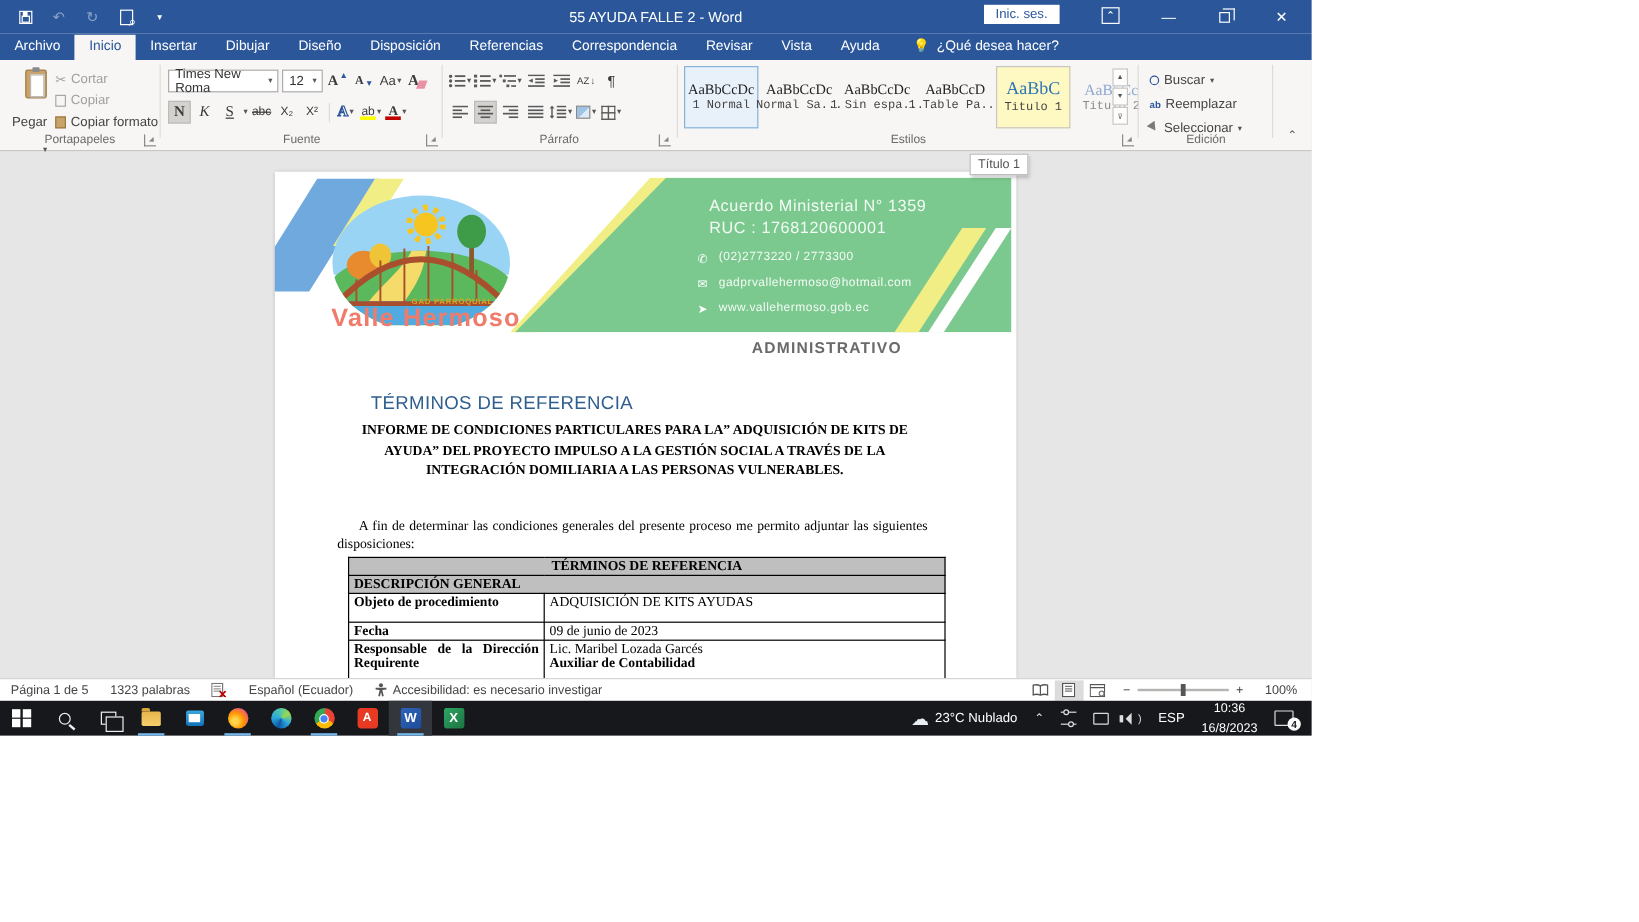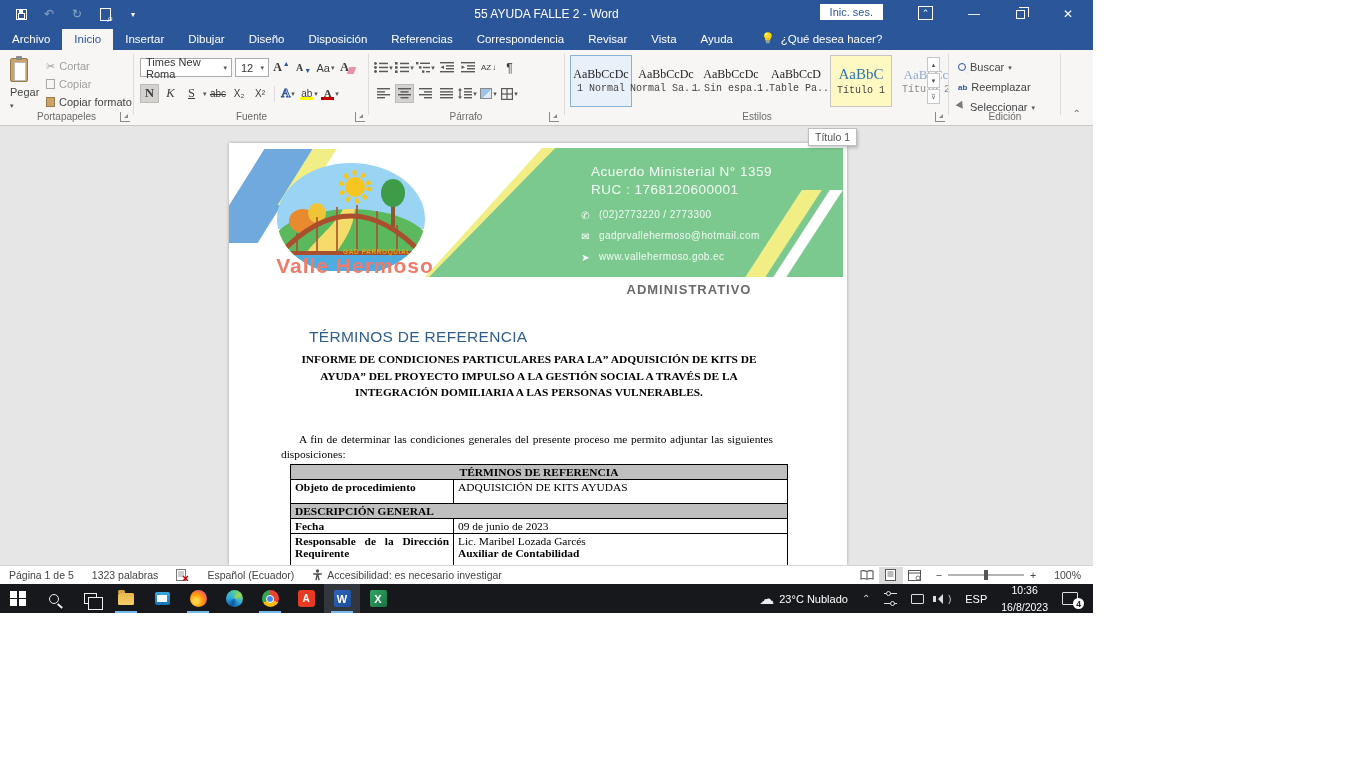--- a/index.html
+++ b/index.html
@@ -35,21 +35,21 @@
   .bubble:after{content:"";position:absolute;left:3px;bottom:-4px;border:3px solid transparent;border-top-color:#fff;}
 
   
   .ribbon{position:absolute;left:0;top:50px;width:1093px;height:76px;background:#F7F6F5;border-bottom:1px solid #C9C7C5;font-size:11px;color:#444;}
   .gsep{position:absolute;top:4px;bottom:10px;width:1px;background:#DEDCDA;}
   .group{position:absolute;top:2px;height:72px;}
   .glabel{position:absolute;bottom:2px;left:0;right:0;text-align:center;font-size:10px;color:#6a6a6a;}
   .launcher{position:absolute;bottom:2px;right:3px;width:10px;height:10px;border-left:1px solid #8a8a8a;border-bottom:1px solid #8a8a8a;}
   .launcher:after{content:"";position:absolute;right:2px;top:2px;border:2.5px solid transparent;border-left-color:#8a8a8a;border-top-color:#8a8a8a;transform:rotate(180deg);}
   .caret{font-size:7px;color:#555;line-height:1;}
-  .btn-big{display:flex;flex-direction:column;align-items:flex-start;gap:4px;padding:4px 6px;}
+  .btn-big{display:flex;flex-direction:column;align-items:flex-end;gap:14px;padding:4px 6px;}
   .clipboard-ic{width:18px;height:24px;background:#C9A36A;border:1px solid #9a7b46;border-radius:2px;position:relative;}
   .clipboard-ic:before{content:"";position:absolute;left:3px;top:3px;width:10px;height:17px;background:#fff;border:1px solid #bbb;}
   .clipboard-ic:after{content:"";position:absolute;left:5px;top:-3px;width:6px;height:4px;background:#8a8a8a;border-radius:1px;}
   .smallbtn{display:flex;align-items:center;gap:4px;height:16px;font-size:11px;color:#444;white-space:nowrap;}
   .smallbtn.dim{color:#a0a0a0;}
   .combo{height:19px;border:1px solid #ABABAB;background:#fff;display:flex;align-items:center;font-size:11px;padding:0 2px 0 5px;color:#333;}
   .combo .caret{margin-left:auto;padding:0 2px;}
   .ibtn{min-width:19px;height:19px;display:flex;align-items:center;justify-content:center;gap:1px;color:#3b3b3b;}
   .ibtn.pressed2{background:#D4D2CF;border:1px solid #bdbbb8;}
   .fx{font-family:"Liberation Serif",serif;font-weight:bold;font-size:12.5px;}
@@ -510,27 +510,27 @@
 
         <div class="doc-heading">TÉRMINOS DE REFERENCIA</div>
         <div class="doc-subject serif">INFORME DE CONDICIONES PARTICULARES PARA LA” ADQUISICIÓN DE KITS DE AYUDA” DEL PROYECTO IMPULSO A LA GESTIÓN SOCIAL A TRAVÉS DE LA INTEGRACIÓN DOMILIARIA A LAS PERSONAS VULNERABLES.</div>
         <div class="doc-intro serif">A fin de determinar las condiciones generales del presente proceso me permito adjuntar las siguientes disposiciones:</div>
 
         <table class="doctable serif">
           <tbody>
               <tr>
                 <td class="hdr" colspan="2">TÉRMINOS DE REFERENCIA</td>
               </tr>
+          <tr>
+                <td class="sub" colspan="2">DESCRIPCIÓN GENERAL</td>
+              </tr>
           <tr style="height:24px">
             <td class="lab">Objeto de procedimiento</td>
             <td>ADQUISICIÓN DE KITS AYUDAS</td>
           </tr>
-          <tr>
-                <td class="sub" colspan="2">DESCRIPCIÓN GENERAL</td>
-              </tr>
           <tr>
             <td class="lab">Fecha</td>
             <td>09 de junio de 2023</td>
           </tr>
           <tr style="height:40px">
             <td class="lab" style="text-align:justify">Responsable de la Dirección Requirente</td>
             <td>
               <div>Lic. Maribel Lozada Garcés</div>
               <div style="font-weight:bold">Auxiliar de Contabilidad</div>
             </td>

